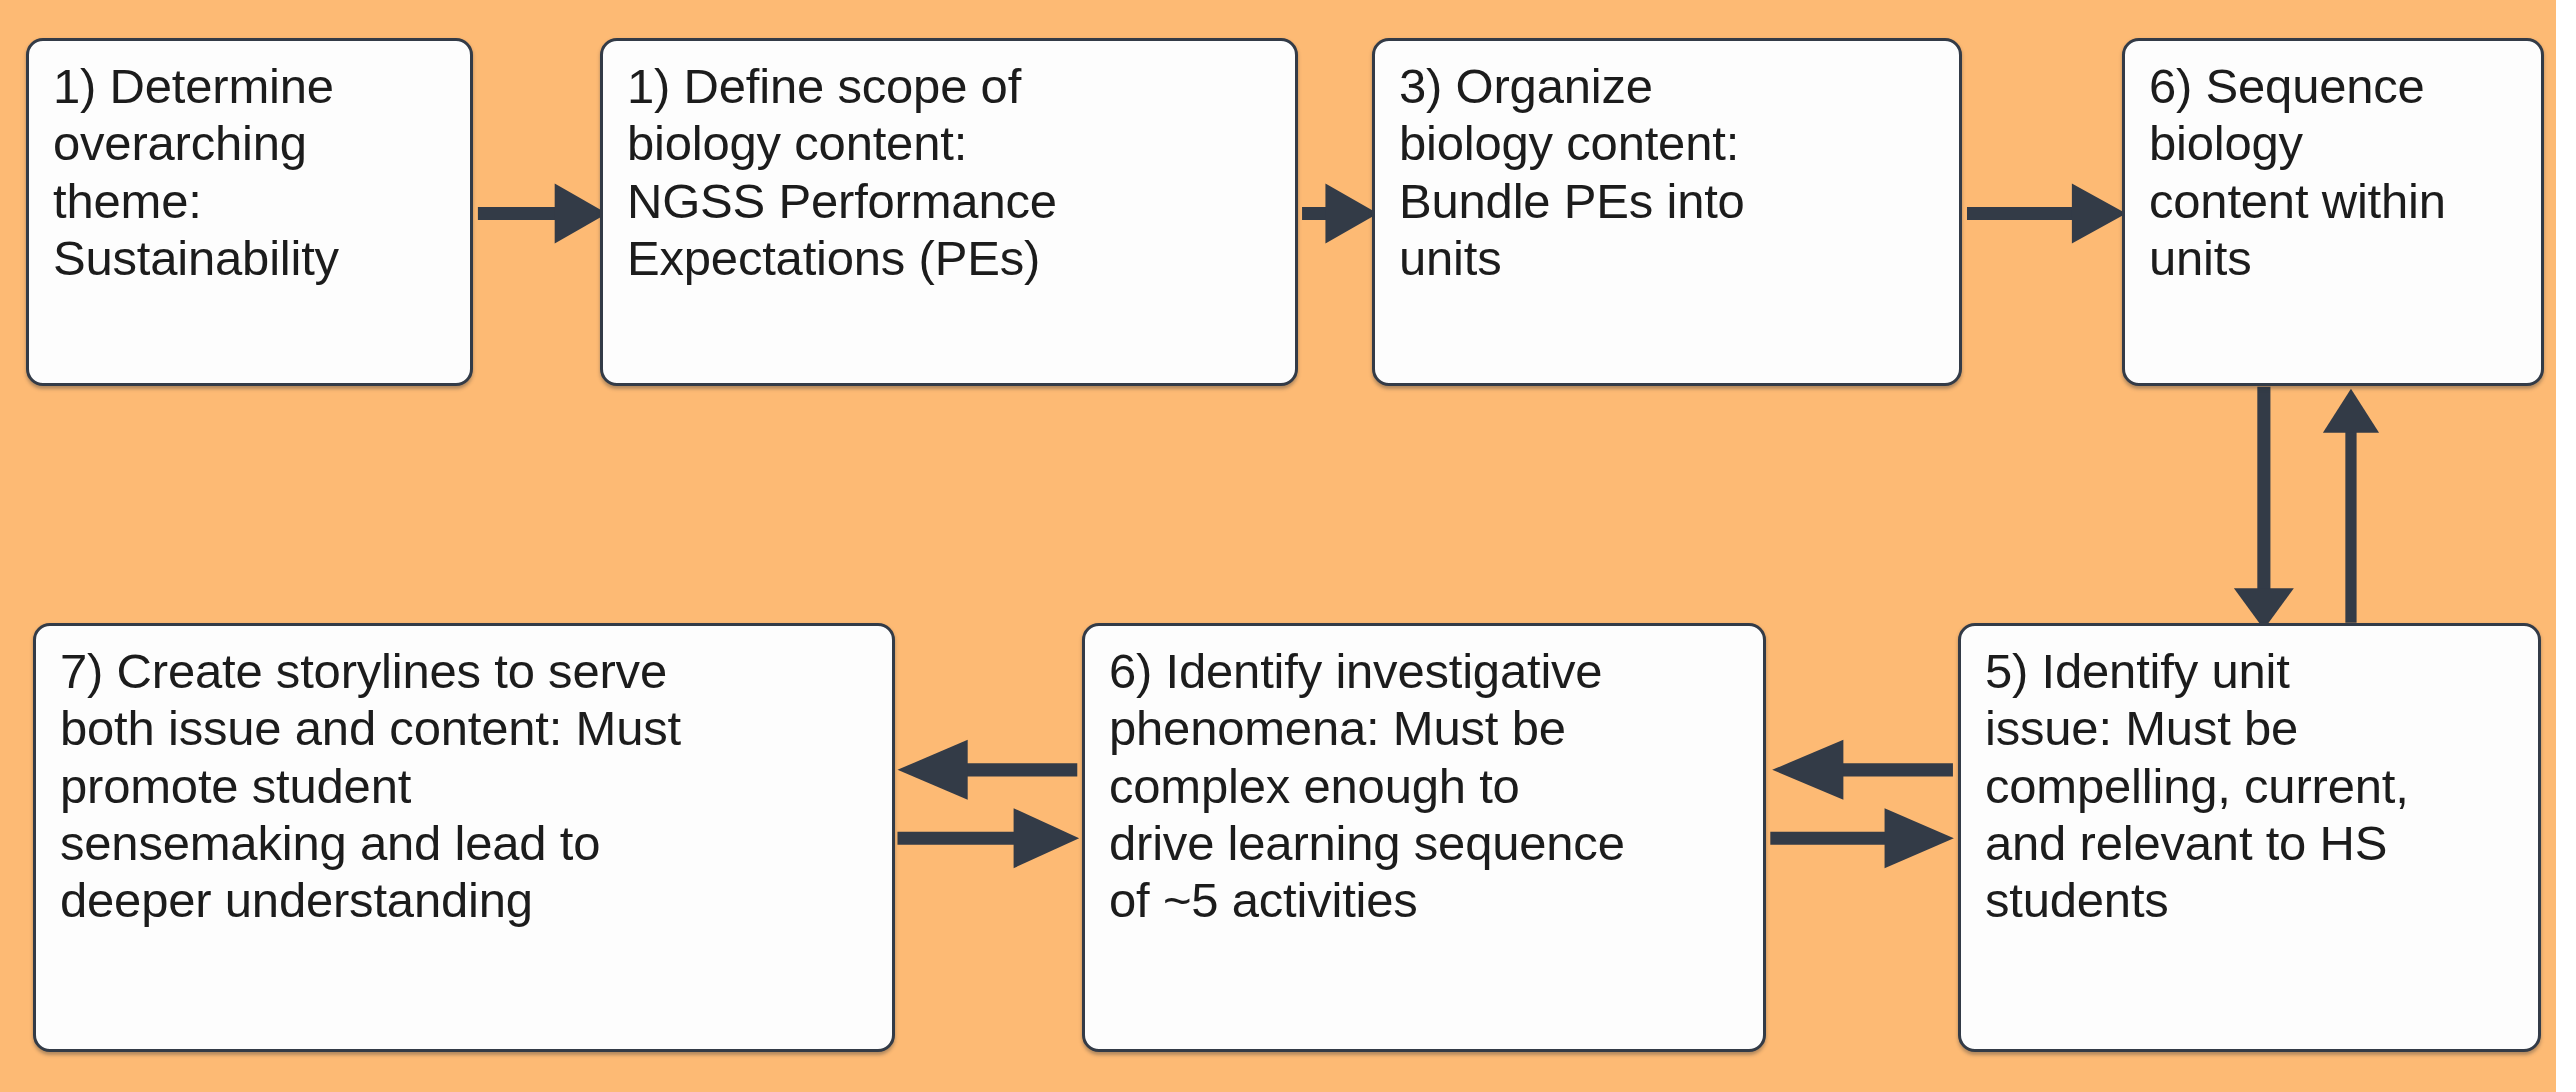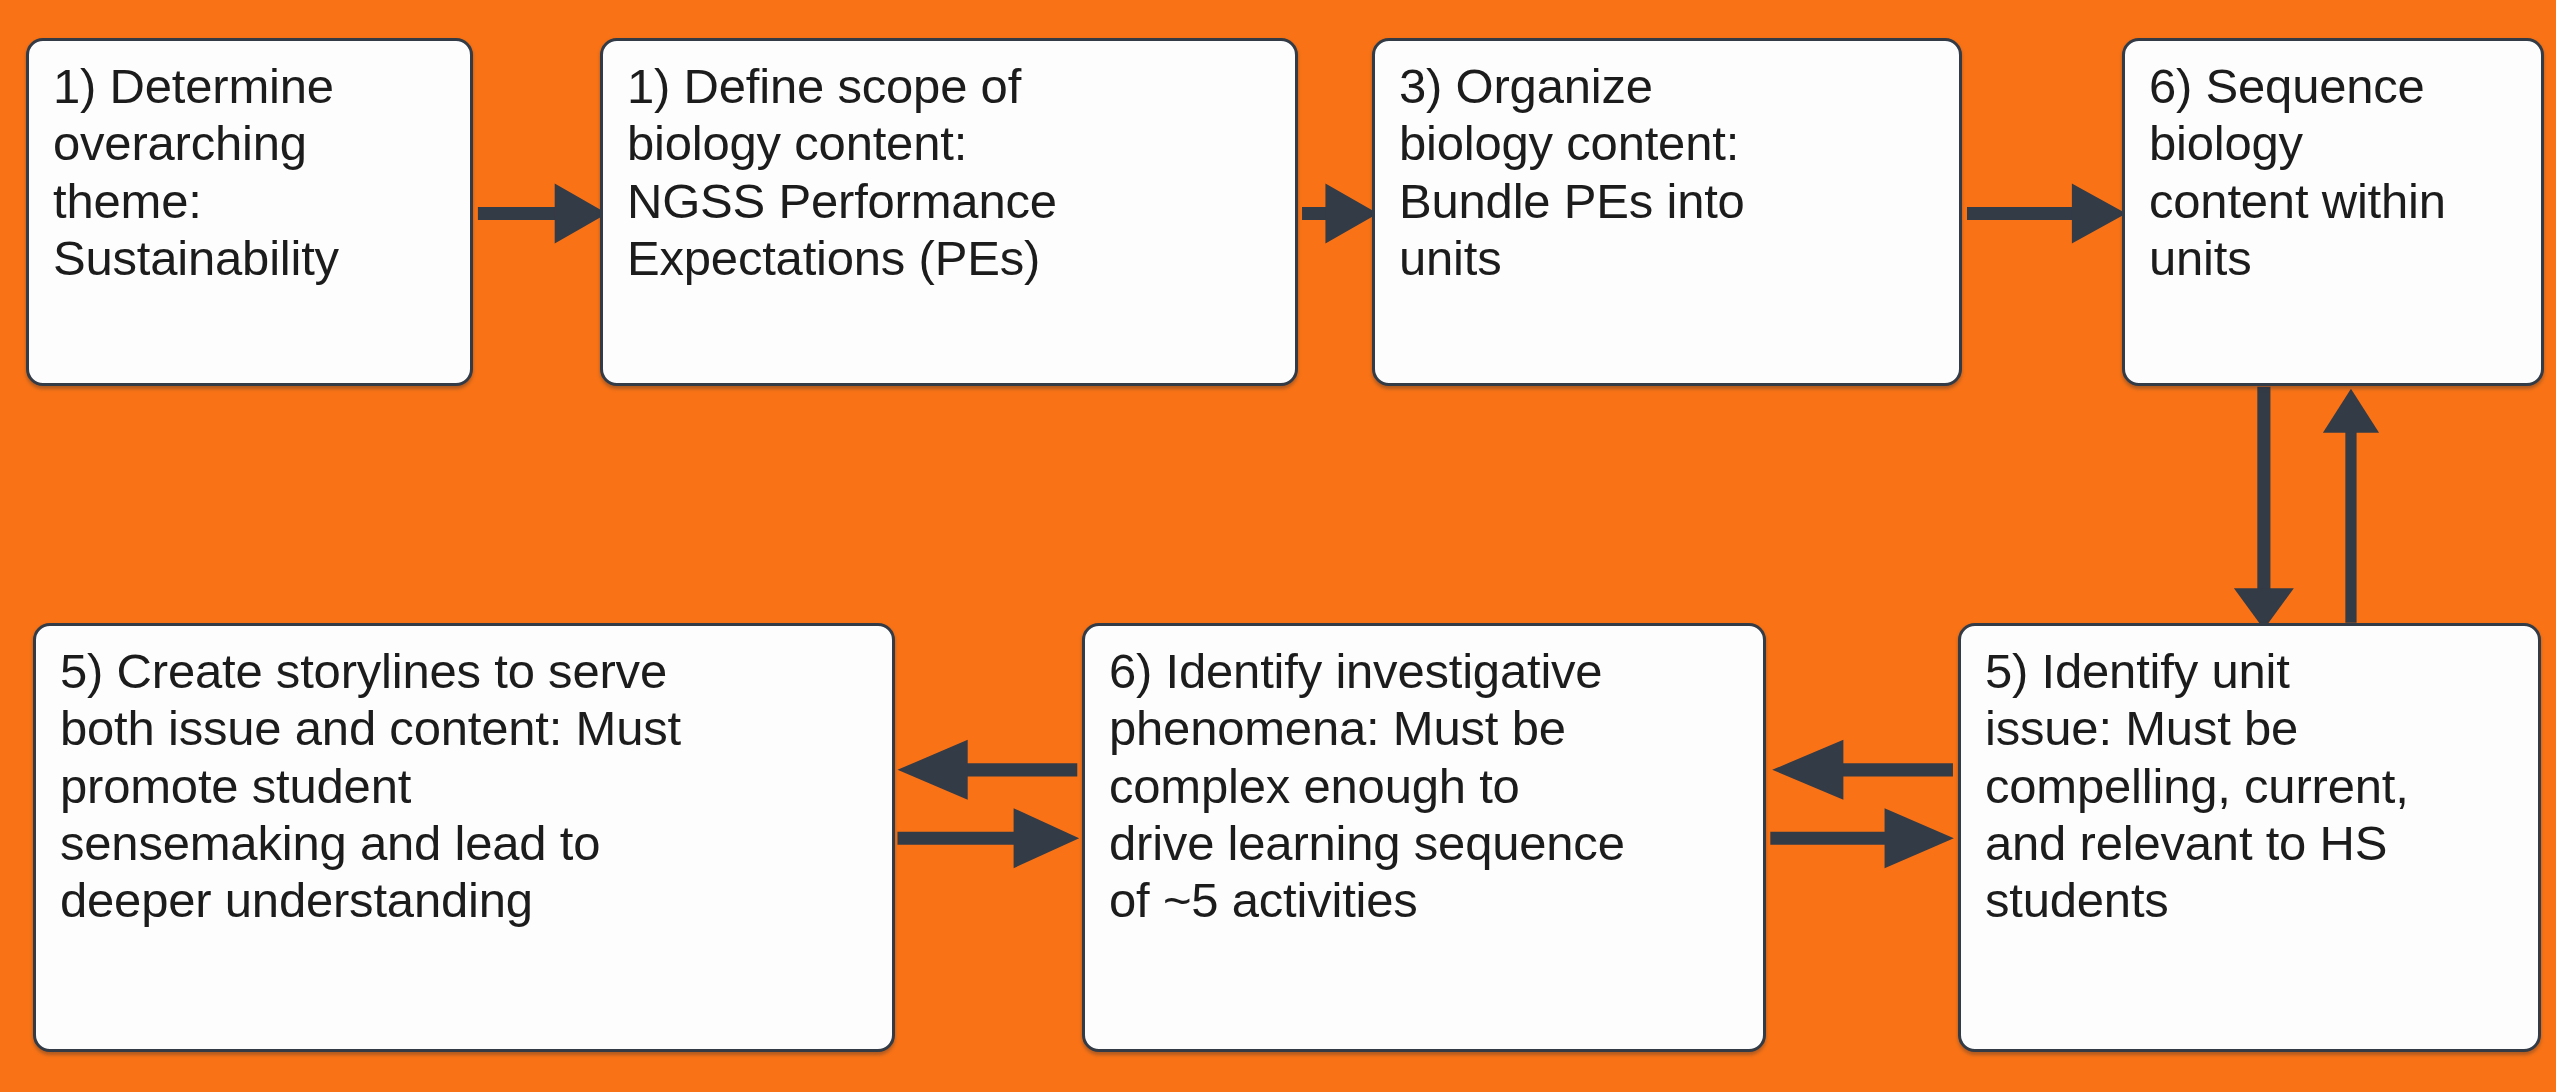--- a/index.html
+++ b/index.html
@@ -10,21 +10,21 @@
   body {
     width: 2576px;
     height: 1092px;
     overflow: hidden;
     font-family: "Liberation Sans", sans-serif;
   }
   #flowchart-root {
     position: relative;
     width: 2556px;
     height: 1092px;
-    background: #f97316;
+    background: #fdba74;
   }
   svg.edges-layer {
     position: absolute;
     left: 0;
     top: 0;
     width: 2576px;
     height: 1092px;
     pointer-events: none;
   }
   .node-box {
@@ -126,21 +126,21 @@
   </div>
 
   <div class="node-box" style="left: 2122px; top: 38px; width: 422px; height: 348px;">
     <div class="node-label">6) Sequence
 biology
 content within
 units</div>
   </div>
 
   <div class="node-box" style="left: 33px; top: 623px; width: 862px; height: 429px;">
-    <div class="node-label">5) Create storylines to serve
+    <div class="node-label">7) Create storylines to serve
 both issue and content: Must
 promote student
 sensemaking and lead to
 deeper understanding</div>
   </div>
 
   <div class="node-box" style="left: 1082px; top: 623px; width: 684px; height: 429px;">
     <div class="node-label">6) Identify investigative
 phenomena: Must be
 complex enough to

